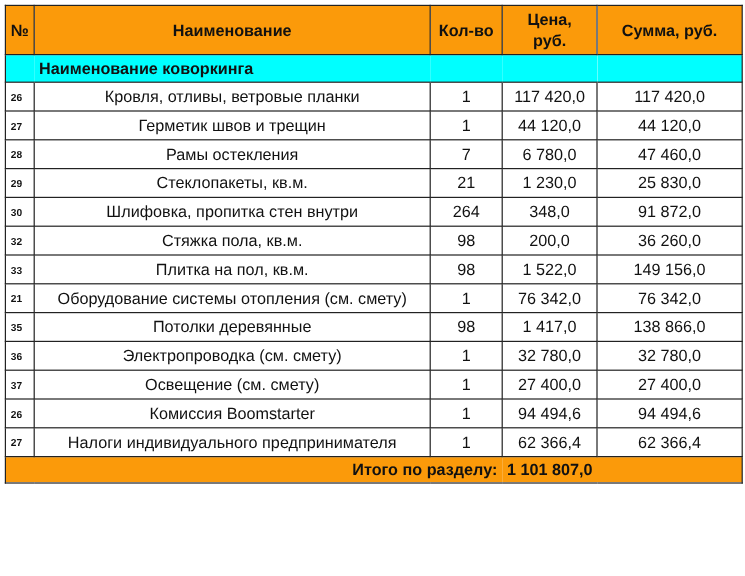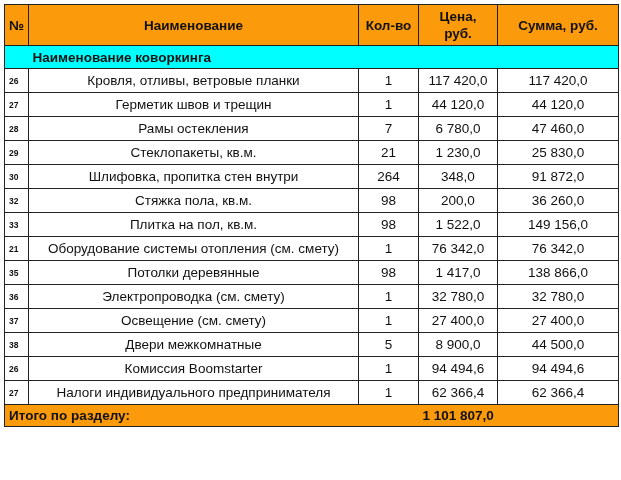--- a/index.html
+++ b/index.html
@@ -20,21 +20,21 @@
     overflow: hidden;
   }
   th { background: #fb9a0a; font-weight: bold; font-size: 13.5px; height: 40px !important; text-align: center; line-height: 17px; }
   tr.section td { background: #00ffff; font-weight: bold; height: 22px; border-left: none; border-right: none; }
   tr.section td.first { border-left: 1px solid #222; }
   tr.section td.last { border-right: 1px solid #222; }
   td.num { font-size: 8.5px; font-weight: bold; text-align: left; padding: 0; margin-top: 48px; }
   td.name { text-align: center; }
   td.qty, td.price, td.sum { text-align: center; }
   tr.footer td { background: #fb9a0a; font-weight: bold; height: 21px; }
-  tr.footer td.label { border-right: none; }
+  tr.footer td.label { text-align: right; border-right: none; }
   tr.footer td.total { text-align: left; border-left: none; }
 </style>
 </head>
 <body>
 
 <table class="estimate">
   <colgroup>
     <col style="width:24px">
     <col style="width:330px">
     <col style="width:60px">
@@ -129,27 +129,20 @@
         <td class="sum">32 780,0</td>
       </tr>
       <tr>
         <td class="num">37</td>
         <td class="name">Освещение (см. смету)</td>
         <td class="qty">1</td>
         <td class="price">27 400,0</td>
         <td class="sum">27 400,0</td>
       </tr>
       <tr>
-        <td class="num">38</td>
-        <td class="name">Двери межкомнатные</td>
-        <td class="qty">5</td>
-        <td class="price">8 900,0</td>
-        <td class="sum">44 500,0</td>
-      </tr>
-      <tr>
         <td class="num">26</td>
         <td class="name">Комиссия Boomstarter</td>
         <td class="qty">1</td>
         <td class="price">94 494,6</td>
         <td class="sum">94 494,6</td>
       </tr>
       <tr>
         <td class="num">27</td>
         <td class="name">Налоги индивидуального предпринимателя</td>
         <td class="qty">1</td>

